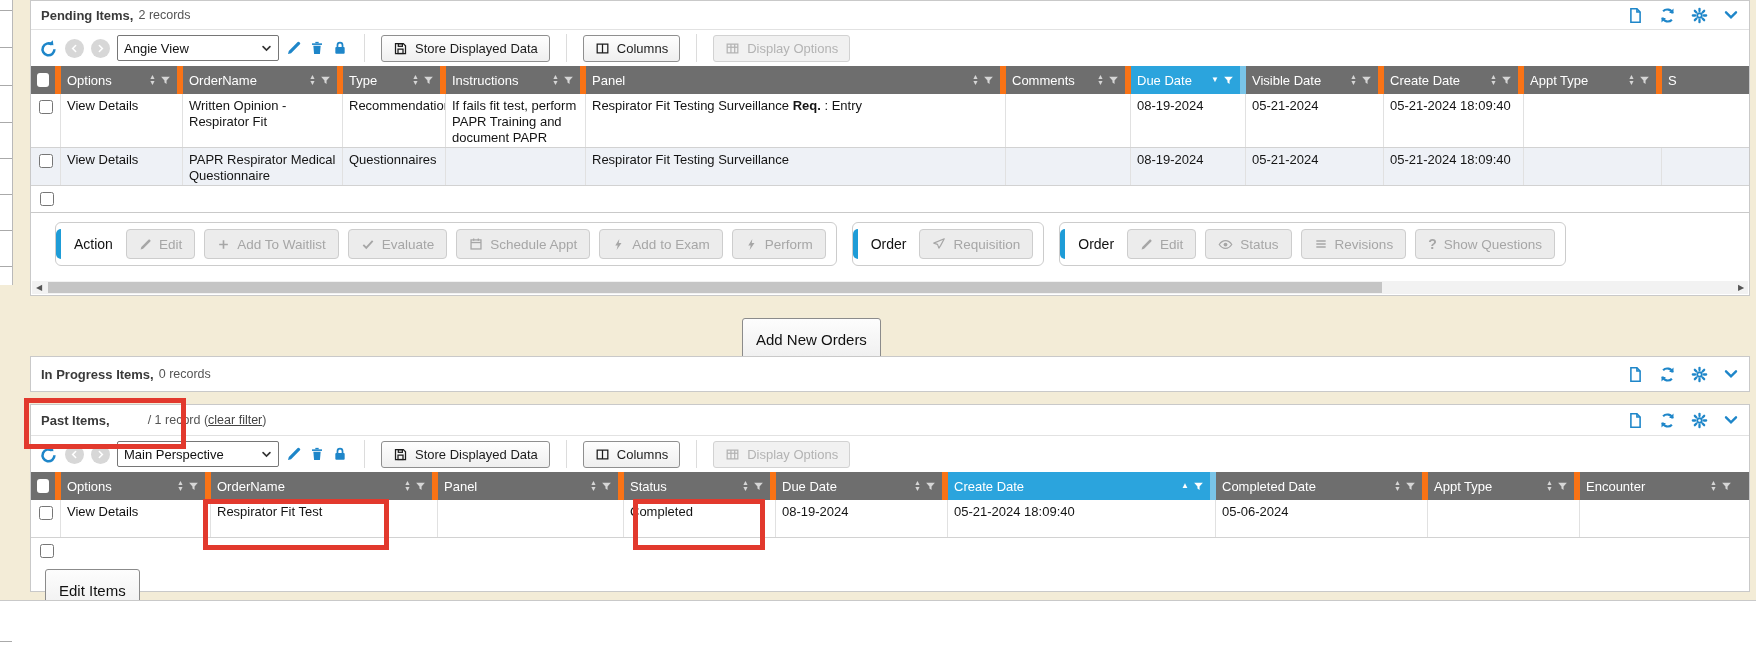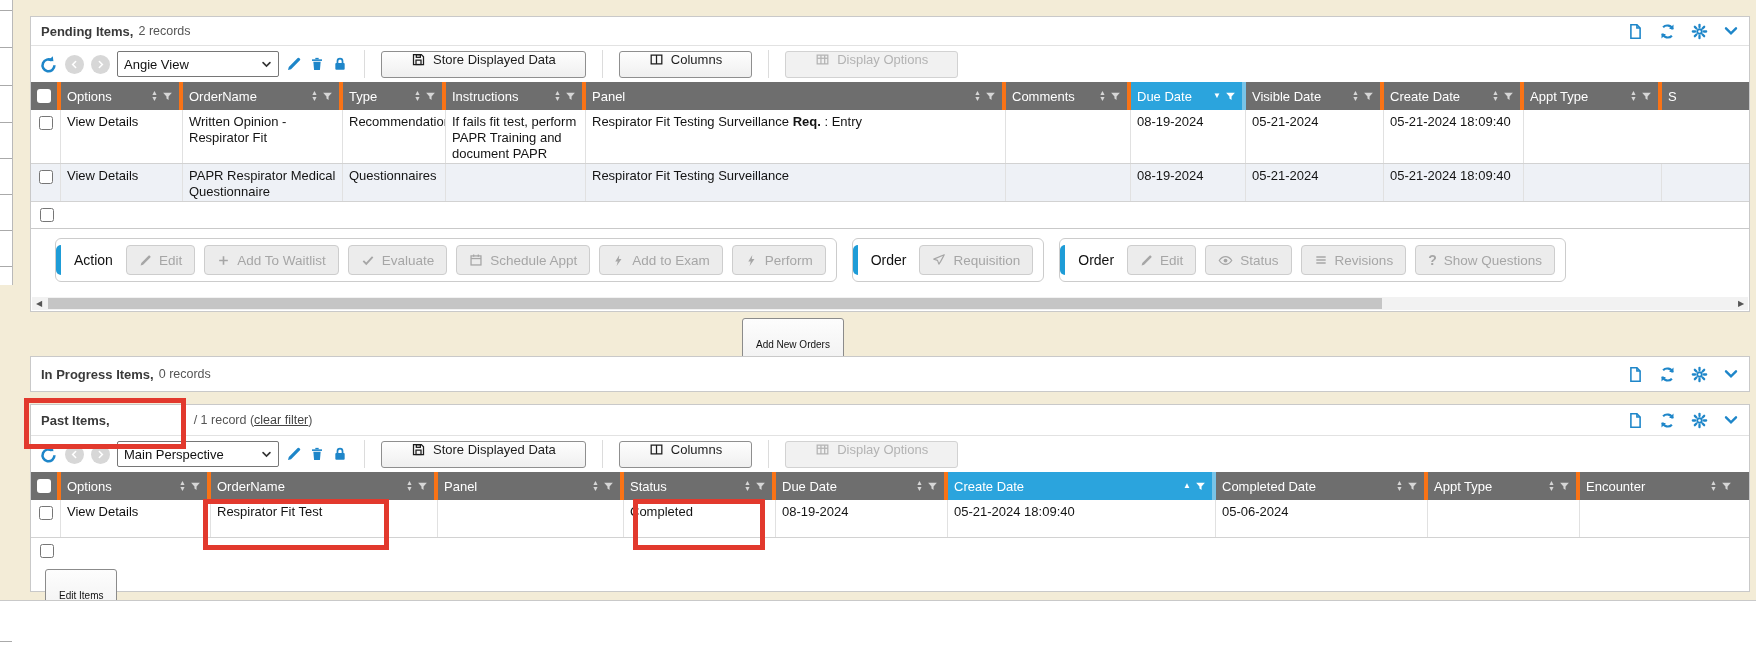--- a/index.html
+++ b/index.html
@@ -19,26 +19,26 @@
   .ptitle{font-weight:bold;color:#3a3a3a;white-space:nowrap}
   .pcount{color:#555;font-size:12.5px;margin-left:5px;white-space:nowrap}
   .picons{margin-left:auto;display:flex;gap:15px;align-items:center;color:#1e86c9}
   .clearfilter{color:#444;text-decoration:underline;cursor:pointer}
   
   .tbar{display:flex;align-items:center;padding:4px 8px;gap:7px;background:#fff}
   .navcircle{width:19px;height:19px;border-radius:50%;background:#d7d7d7;color:#fff;display:flex;align-items:center;justify-content:center}
   .sel{height:24px;border:1px solid #767676;border-radius:2px;background:#fff;display:inline-flex;align-items:center;justify-content:space-between;padding:0 6px;min-width:148px;color:#111;cursor:pointer}
   .sel .sv{white-space:nowrap}
   .vsep{width:1px;height:28px;background:#dcdcdc;margin:0 9px;flex:none}
-  .tbtn{height:27px;border:1px solid #8f8f8f;border-radius:3px;background:linear-gradient(#fefefe,#efefef);display:inline-flex;align-items:flex-start;gap:7px;padding:0 29px;font-size:13px;color:#1c1c1c;cursor:pointer;white-space:nowrap}
+  .tbtn{height:27px;border:1px solid #8f8f8f;border-radius:3px;background:linear-gradient(#fefefe,#efefef);display:inline-flex;align-items:center;gap:7px;padding:0 11px;font-size:13px;color:#1c1c1c;cursor:pointer;white-space:nowrap}
   .tbtn.disabled{color:#b3b3b3;border-color:#d2d2d2;background:#f1f1f1}
   
   .twrap{overflow:hidden}
   .thead{display:flex;background:#6e6e6e;color:#fff;height:28px}
-  .th{display:flex;align-items:center;gap:4px;padding:0 6px;border-right:4px solid #f97316;box-sizing:border-box;flex:none;cursor:pointer}
+  .th{display:flex;align-items:center;gap:4px;padding:0 6px;border-right:6px solid #f97316;box-sizing:border-box;flex:none;cursor:pointer}
   .th.sorted{background:#2ba4dd;border-right-color:#79c4e8}
   .th-label{flex:1;white-space:nowrap;overflow:hidden}
   .sorticons{display:flex;flex-direction:column;align-items:center;flex:none}
   .sorticons .su::before{content:"▲"}
   .sorticons .sd::before{content:"▼"}
   .sorticons i{font-style:normal;font-size:7px;line-height:6px;color:#d6d6d6}
   .th.sorted .sorticons i{color:#fff;font-size:8px;line-height:8px}
   .trow{display:flex;border-bottom:1px solid #d2d2d2;background:#fff}
   .trow.alt{background:#eef1f6}
   .td{padding:4px 6px;border-right:1px solid #e1e1e1;box-sizing:border-box;flex:none;line-height:1.22;color:#141414;overflow:hidden}
@@ -63,21 +63,21 @@
   .abtn{height:30px;border:1px solid #cdcdcd;border-radius:4px;background:#ececec;color:#a6a6a6;display:inline-flex;align-items:center;gap:7px;padding:0 12px;font-size:13.5px;margin-left:9px;cursor:default;white-space:nowrap}
   .abtn .qi::before{content:"?";font-weight:bold;font-size:14px}
   
   .hscroll{position:absolute;left:1px;right:1px;bottom:1px;height:13px;background:#f2f2f2;display:flex;align-items:stretch}
   .sarrow{width:14px;display:flex;align-items:center;justify-content:center;color:#555;font-size:8px;cursor:pointer}
   .sarrow.l::before{content:"◀"}
   .sarrow.r::before{content:"▶"}
   .strack{flex:1;position:relative}
   .sthumb{position:absolute;left:2px;top:1px;bottom:1px;width:79%;background:#c5c5c5;cursor:grab}
   
-  .stdbtn{border:1px solid #8b8b8b;border-radius:3px;background:linear-gradient(#fdfdfd,#efefef);padding:20px 13px;font-size:10px;color:#111;cursor:pointer;white-space:nowrap}
+  .stdbtn{border:1px solid #8b8b8b;border-radius:3px;background:linear-gradient(#fdfdfd,#efefef);padding:12px 13px;font-size:15px;color:#111;cursor:pointer;white-space:nowrap}
   .addorders{position:absolute;top:318px;left:712px}
   .edititems{margin:5px 0 0 14px;display:inline-block}
   
   .redbox{position:absolute;border:5px solid #e2392d;z-index:6;pointer-events:none}
   
   .bottom-strip{position:absolute;left:0;right:0;top:600px;height:53px;background:#fff;border-top:1px solid #c9c9c9}
   .bottom-strip .ln{position:absolute;left:0;width:12px;top:40px;border-top:1px solid #aaa}
 </style>
 </head>
 <body>
@@ -179,21 +179,21 @@
   <div class="ln" style="top:85px"></div>
     <div class="ln" style="top:122px"></div>
   <div class="ln" style="top:158px"></div>
     <div class="ln" style="top:194px"></div>
   <div class="ln" style="top:230px"></div>
     <div class="ln" style="top:266px"></div>
 </div>
 
 <div class="content">
 
-  <div class="panel" style="top:16px;height:296px">
+  <div class="panel" style="top:0;height:296px">
     <div class="phead" style="height:28px">
       <span class="ptitle">Pending Items,</span>
       <span class="pcount">2 records</span>
       <span class="picons">
         <svg class="ic" width="17" height="17">
             <use href="#i-doc"></use>
           </svg>
         <svg class="ic" width="17" height="17">
             <use href="#i-refresh"></use>
           </svg>
@@ -509,21 +509,21 @@
         <svg class="ic" width="16" height="16">
             <use href="#i-chevdown"></use>
           </svg>
       </span>
     </div>
   </div>
 
   <div class="panel" style="top:404px;height:188px">
     <div class="phead" style="height:30px">
       <span class="ptitle">Past Items,</span>
-      <span class="pcount" style="margin-left:84px"><span>/ 1 record (</span><span class="clearfilter">clear filter</span><span>)</span></span>
+      <span class="pcount" style="margin-left:38px"><span>/ 1 record (</span><span class="clearfilter">clear filter</span><span>)</span></span>
       <span class="picons">
         <svg class="ic" width="17" height="17">
             <use href="#i-doc"></use>
           </svg>
         <svg class="ic" width="17" height="17">
             <use href="#i-refresh"></use>
           </svg>
         <svg class="ic" width="17" height="17">
             <use href="#i-gear"></use>
           </svg>

